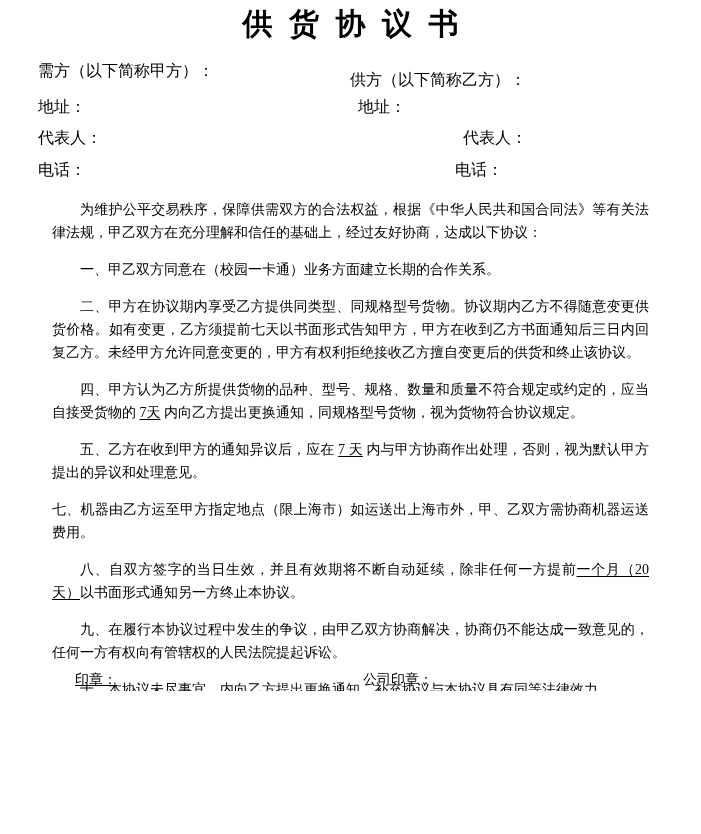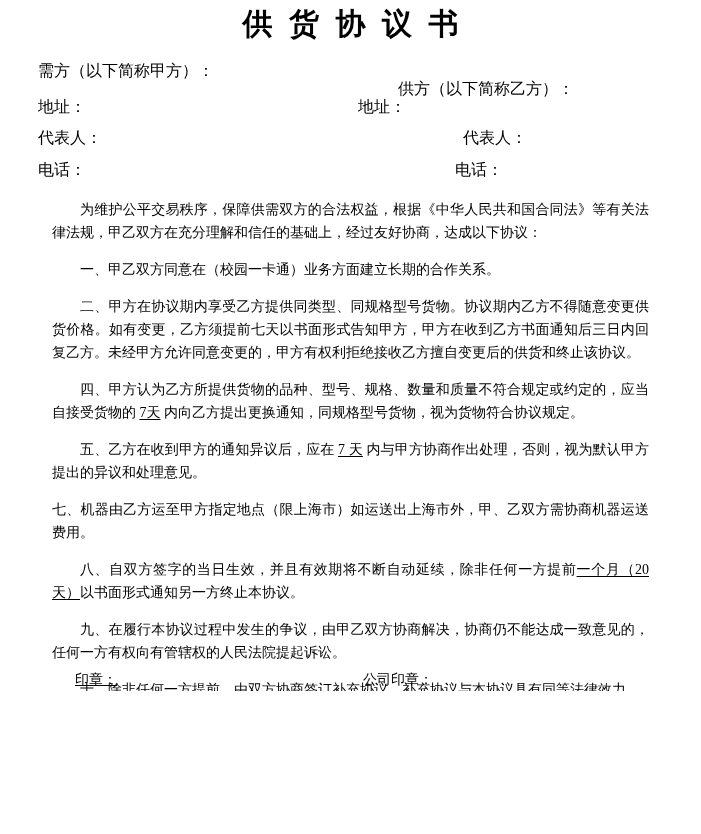--- a/index.html
+++ b/index.html
@@ -13,21 +13,21 @@
   
   .doc-title{
     position:absolute;top:4px;left:0;right:0;
     text-align:center;
     font-size:30px;font-weight:bold;
     letter-spacing:0.55em;text-indent:0.55em;
     white-space:nowrap;
   }
   
   .hf{position:absolute;font-size:16px;white-space:nowrap;}
-  .hf.l1L{left:38px;top:61px;}  .hf.l1R{left:350px;top:79px;margin-left:48px;}
+  .hf.l1L{left:38px;top:61px;}  .hf.l1R{left:350px;top:70px;}
   .hf.l2L{left:38px;top:97px;}  .hf.l2R{left:358px;top:97px;}
   .hf.l3L{left:38px;top:128px;} .hf.l3R{left:463px;top:128px;}
   .hf.l4L{left:38px;top:160px;} .hf.l4R{left:455px;top:160px;}
   
   .clauses{
     position:absolute;left:38px;top:184px;width:625px;
     font-size:14px;line-height:23px;text-align:justify;
   }
   .clauses p{margin:14px;}
   .clauses p.indent{text-indent:2em;}
@@ -62,21 +62,21 @@
 
   <div class="clauses">
       <p class="indent"><span>为维护公平交易秩序，保障供需双方的合法权益，根据《中华人民共和国合同法》等有关法律法规，甲乙双方在充分理解和信任的基础上，经过友好协商，达成以下协议：</span></p>
       <p class="indent"><span>一、甲乙双方同意在（校园一卡通）业务方面建立长期的合作关系。</span></p>
       <p class="indent"><span>二、甲方在协议期内享受乙方提供同类型、同规格型号货物。协议期内乙方不得随意变更供货价格。如有变更，乙方须提前七天以书面形式告知甲方，甲方在收到乙方书面通知后三日内回复乙方。未经甲方允许同意变更的，甲方有权利拒绝接收乙方擅自变更后的供货和终止该协议。</span></p>
       <p class="indent"><span>四、甲方认为乙方所提供货物的品种、型号、规格、数量和质量不符合规定或约定的，应当自接受货物的 </span><span class="u">7天</span><span> 内向乙方提出更换通知，同规格型号货物，视为货物符合协议规定。</span></p>
       <p class="indent"><span>五、乙方在收到甲方的通知异议后，应在 </span><span class="u">7 天</span><span> 内与甲方协商作出处理，否则，视为默认甲方提出的异议和处理意见。</span></p>
       <p class="no-indent"><span>七、机器由乙方运至甲方指定地点（限上海市）如运送出上海市外，甲、乙双方需协商机器运送费用。</span></p>
       <p class="indent"><span>八、自双方签字的当日生效，并且有效期将不断自动延续，除非任何一方提前</span><span class="u">一个月（20 天）</span><span>以书面形式通知另一方终止本协议。</span></p>
       <p class="indent"><span>九、在履行本协议过程中发生的争议，由甲乙双方协商解决，协商仍不能达成一致意见的，任何一方有权向有管辖权的人民法院提起诉讼。</span></p>
-      <p class="indent"><span>十、除非任何一方提前，由双方协商签订补充协议，补充协议与本协议具有同等法律效力。</span></p>
+      <p class="indent"><span>十、本协议未尽事宜，内向乙方提出更换通知，补充协议与本协议具有同等法律效力。</span></p>
     </div>
 
   <span class="sig seal-a">印章：</span>
   <span class="sig seal-b">公司印章：</span>
   <span class="sig party-a">甲方：</span>
   <span class="sig party-b">乙方：</span>
   <span class="sig rep-a">代表人：</span>
   <span class="sig rep-b">代表人：</span>
   <span class="sig date-y">二〇一一年</span>
   <span class="sig date-m">月</span>

